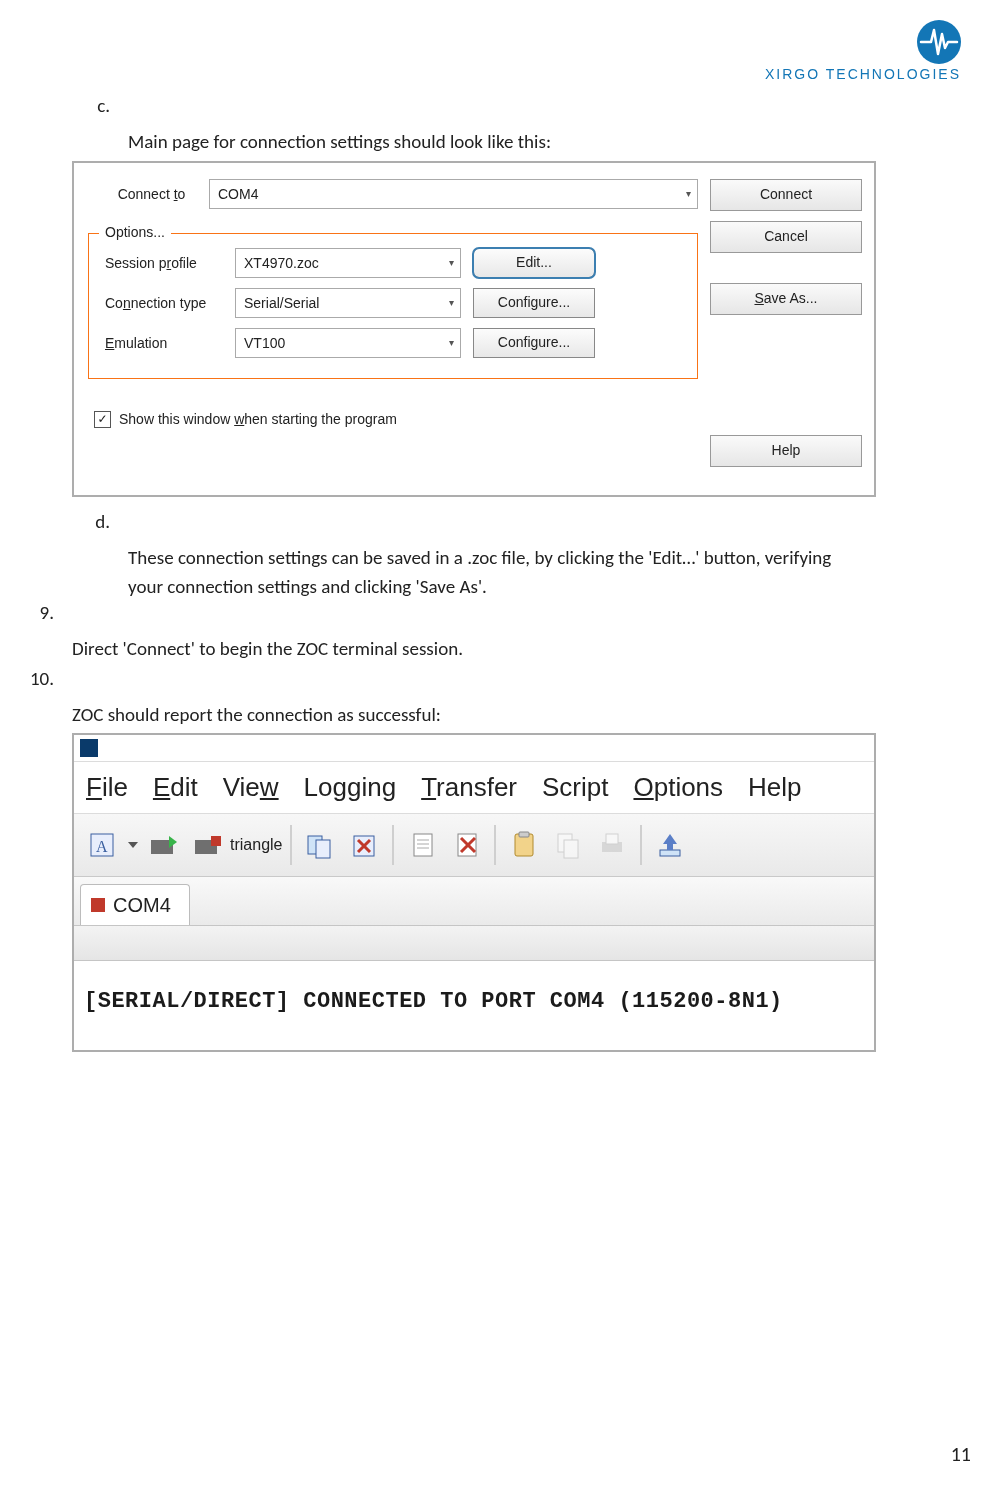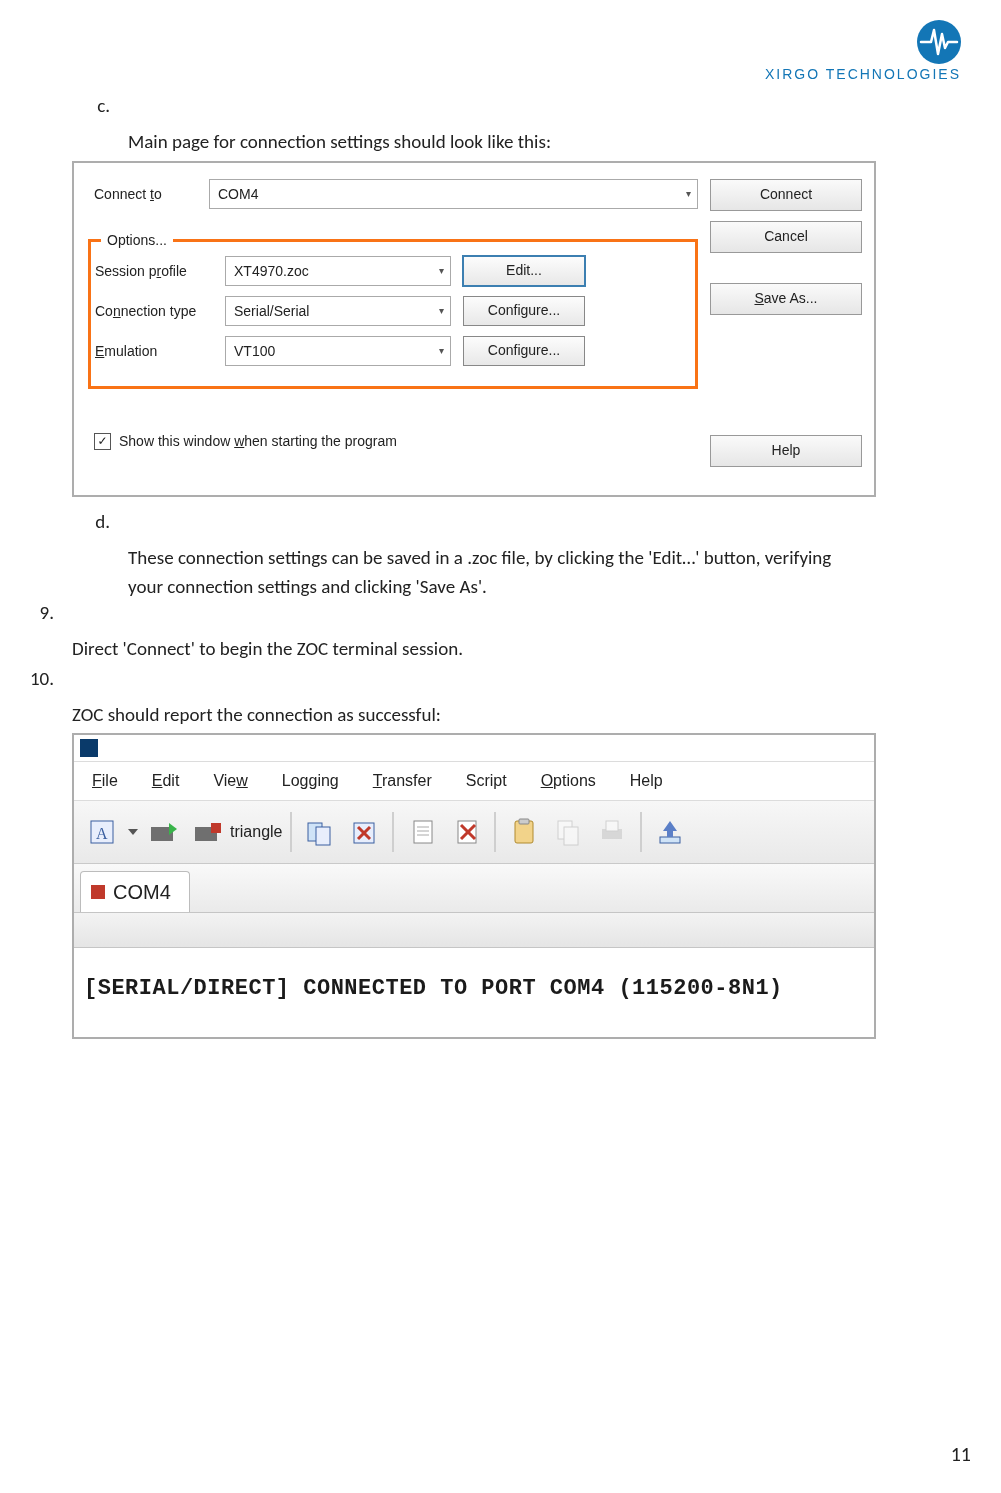--- a/index.html
+++ b/index.html
@@ -102,43 +102,44 @@
     border: 1px solid #999;
     margin-bottom: 10px;
     font-size: 14px;
     text-align: center;
     line-height: 28px;
     cursor: default;
   }
   .connect-row {
     display: flex;
     align-items: center;
-    margin-bottom: 30px;
+    margin-bottom: 24px;
+    text-align: center;
   }
   .lbl { width: 115px; padding-left: 6px; }
   .underline { text-decoration: underline; text-decoration-thickness:1px; }
   .combo {
     flex: 1;
     height: 28px;
     border: 1px solid #aaa;
     display: flex;
     align-items: center;
     justify-content: space-between;
     padding: 0 6px 0 8px;
     background: #fff;
   }
   .combo .chev {
     font-size: 10px;
     color: #555;
   }
   .fieldset {
-    border: 3px solid #f97316;
-    padding: 14px 14px 20px 2px;
+    border: 1px solid #f97316;
+    padding: 14px 14px 20px 14px;
     position: relative;
-    margin-bottom: 44px;
+    margin-bottom: 32px;
   }
   .fieldset .legend {
     position: absolute;
     top: -10px; left: 10px;
     background: #fff;
     padding: 0 6px;
     font-size: 14px;
   }
   .opt-row {
     display: flex;
@@ -151,20 +152,21 @@
     width: 120px; height: 28px;
     border: 1px solid #888;
     background: linear-gradient(#fcfcfc,#e8e8e8);
     text-align: center;
     line-height: 26px;
     font-size: 14px;
   }
   .opt-row .row-btn.focused {
     outline: 2px solid #3c7fb1;
     outline-offset: -1px;
+    border-radius: 6px;
   }
   .cb-row { display:flex; align-items:center; margin-top:4px; padding-left:6px; }
   .cb {
     width: 15px; height: 15px;
     border: 1px solid #555;
     margin-right: 8px;
     display:flex; align-items:center; justify-content:center;
     font-size: 12px;
   }
   
@@ -178,23 +180,23 @@
     border-bottom:1px solid #dcdcdc;
     display:flex; align-items:center;
   }
   .term-titleicon .icon-slot {
     width: 18px; height: 18px;
     background:#0a3a6a;
     margin-left:6px;
   }
   .menubar {
     display: flex;
-    gap: 34px;
-    padding: 10px 18px;
-    font-size: 16px;
+    gap: 25px;
+    padding: 10px 12px;
+    font-size: 26px;
     color:#222;
     border-bottom: 1px solid #dcdcdc;
     background:#fff;
   }
   .menubar .first-letter { text-decoration: underline; }
   .toolbar {
     display: flex;
     align-items: center;
     height: 62px;
     background: linear-gradient(#f7f7f7,#e9e9e9);

